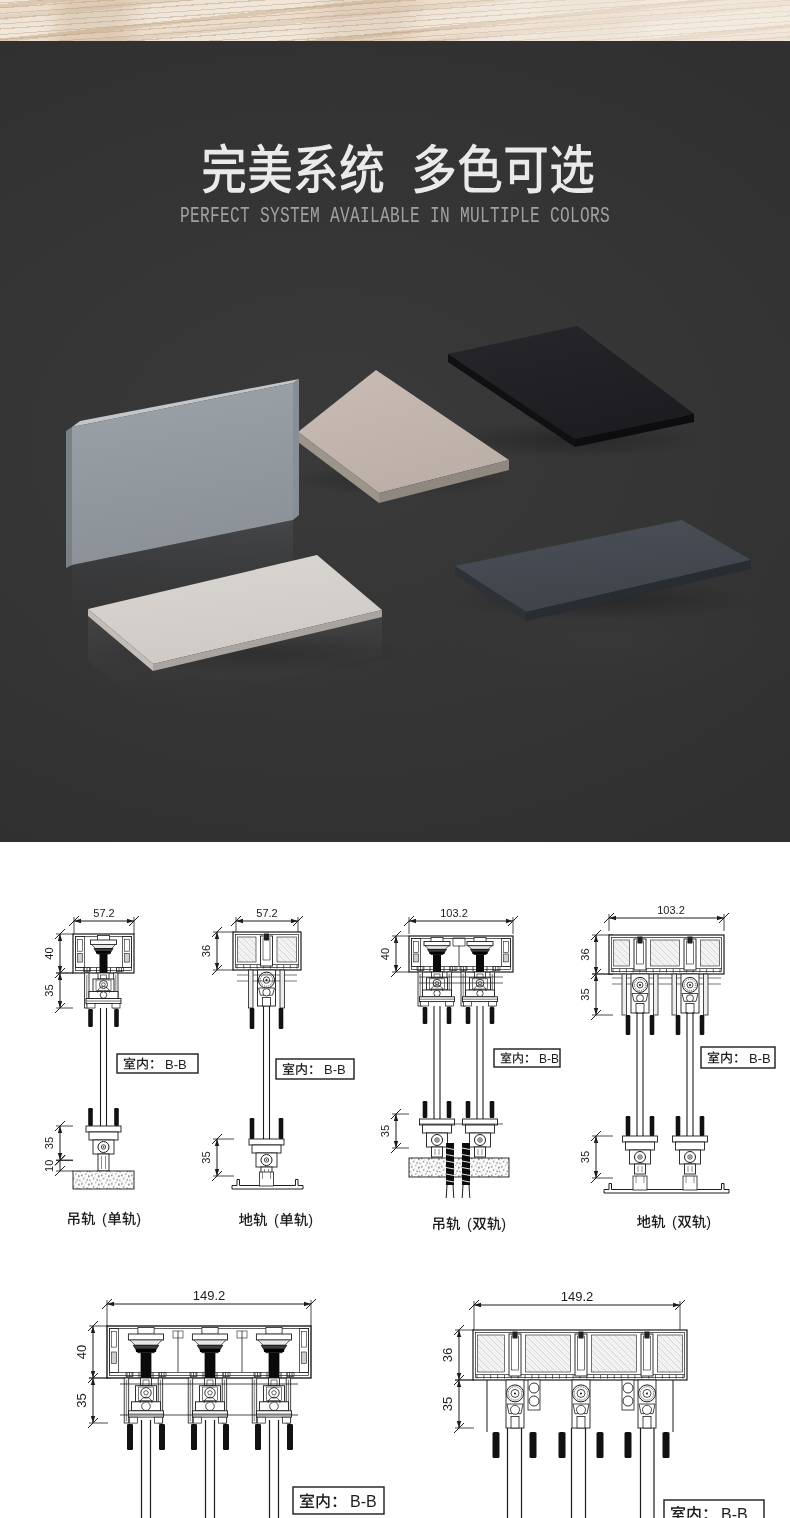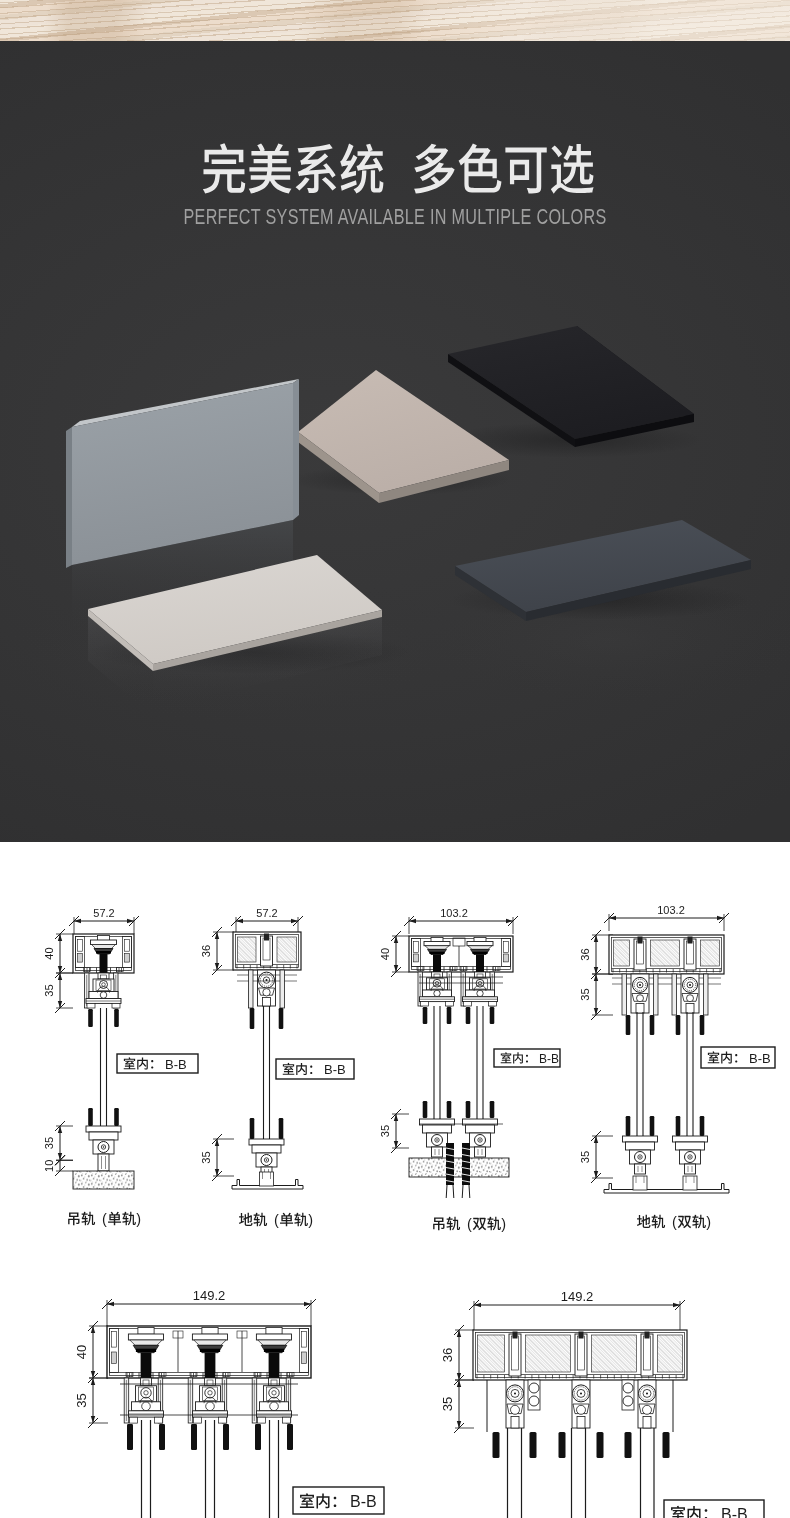--- a/index.html
+++ b/index.html
@@ -9,21 +9,21 @@
   linear-gradient(100deg, rgba(0,0,0,0) 0 6%, rgba(186,156,124,0.28) 9% 15%, rgba(0,0,0,0) 19% 38%,
    rgba(186,156,124,0.2) 43% 50%, rgba(0,0,0,0) 54% 66%, rgba(186,156,124,0.16) 71% 78%, rgba(0,0,0,0) 83%),
   repeating-linear-gradient(-4deg,
    rgba(193,166,136,0.5) 0 1.2px, rgba(232,216,198,0) 1.2px 5px,
    rgba(186,158,127,0.42) 5px 6px, rgba(240,230,218,0) 6px 10.5px),
   repeating-linear-gradient(-6deg,
    #eee3d7 0 8px, #e3d4c2 8px 13px, #ecdccb 13px 20px, #dbc8b3 20px 24px, #f0e6d9 24px 34px),
   #ebdfd0;
  clip-path:polygon(0 0,790px 0,790px 41px,0 48px);}
 .hero{position:absolute;left:0;top:41px;width:790px;height:801px;
- background:radial-gradient(ellipse 680px 480px at 42% 50%, #3a3a3b 0%, #343435 62%, #303031 100%);}
+ background:radial-gradient(ellipse 680px 480px at 42% 50%, #3a3a3b 0%, #343435 62%, #303031 100%);font-family:Liberation Mono, monospace;}
 .subtitle{position:absolute;left:0;top:165px;width:790px;text-align:center;line-height:1;
  color:#a0a0a0;font-size:22px;letter-spacing:0.4px;transform:scaleX(0.735);}
 </style></head>
 <body>
 
 <div class="wood"></div>
 
 <div class="hero">
 
 <svg width="790" height="240" style="position:absolute;left:0;top:0" viewBox="0 41 790 240">

